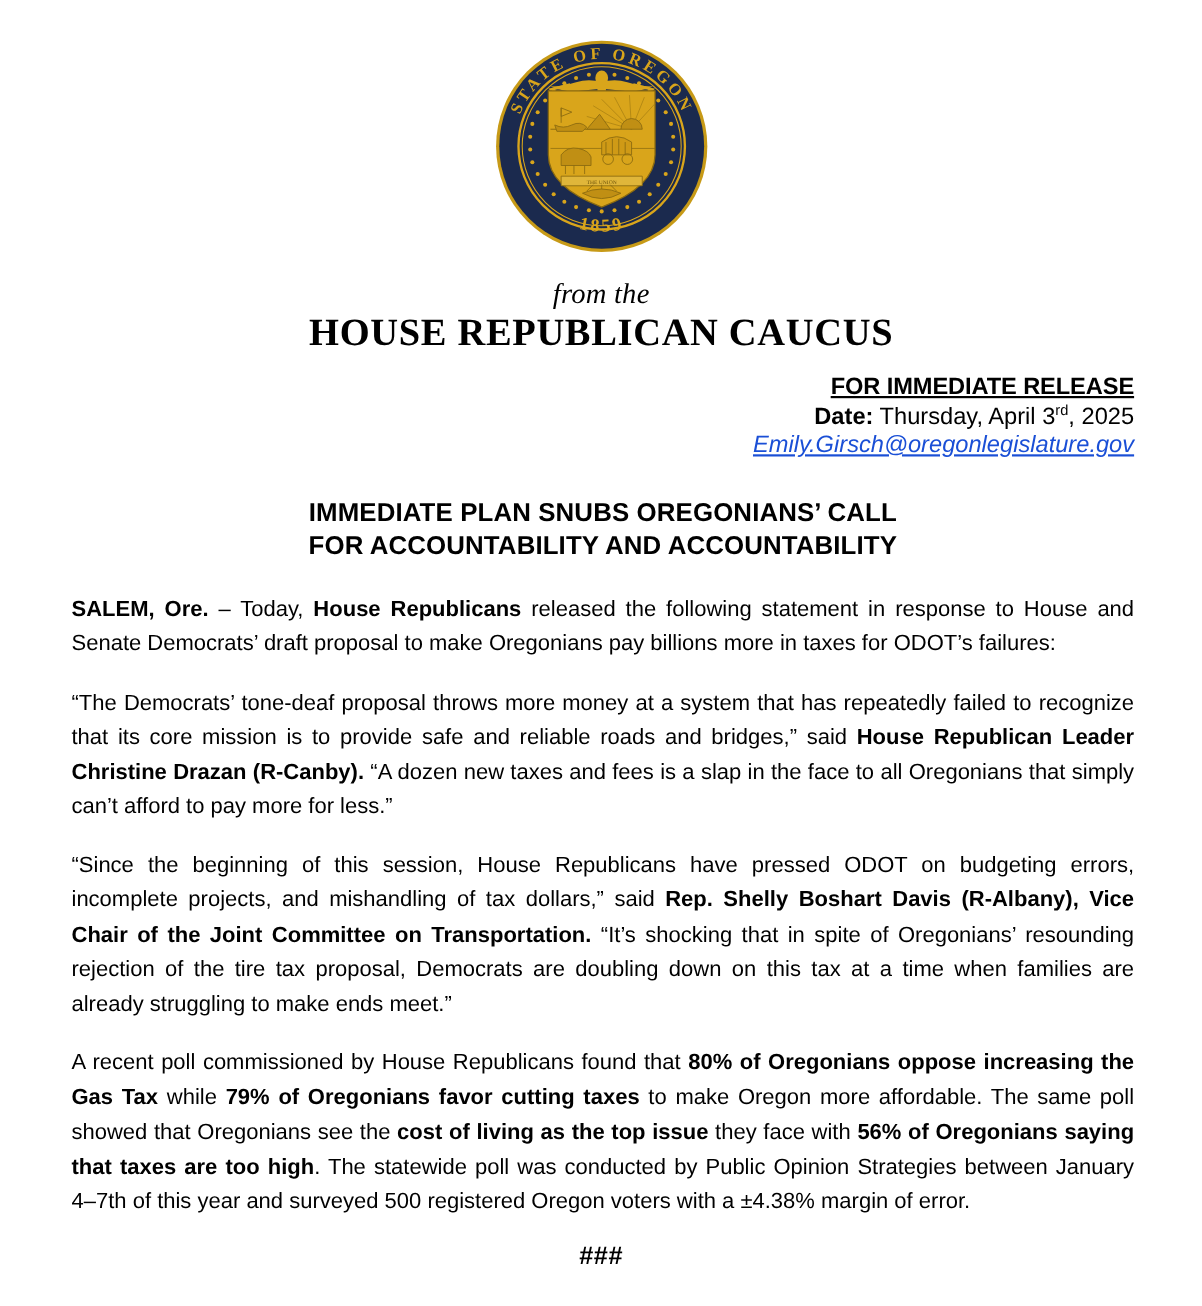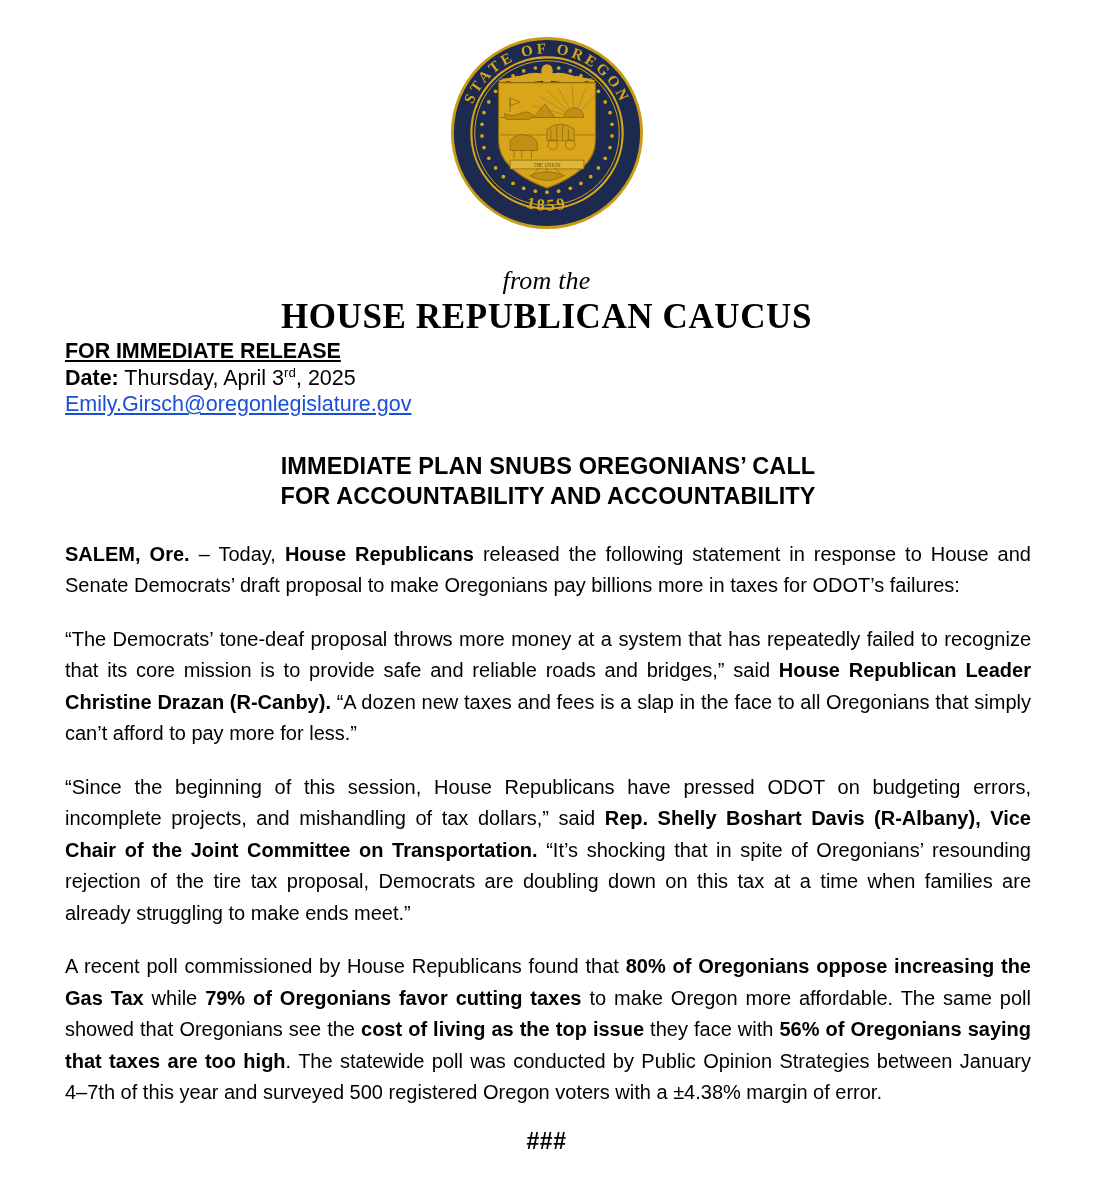--- a/index.html
+++ b/index.html
@@ -43,57 +43,58 @@
     top: 252px;
     width: 1093px;
     text-align: center;
     font-family: "Liberation Serif", serif;
   }
   .from-the {
     font-style: italic;
     font-size: 26px;
     line-height: 30px;
     letter-spacing: 0.2px;
-    margin-top: 14px;
   }
   .caucus-name {
     font-weight: bold;
     font-size: 35px;
     line-height: 40px;
     letter-spacing: 0.6px;
     margin-top: 1px;
   }
 
   
   .content {
     position: absolute;
     left: 65px;
     top: 338px;
     width: 966px;
   }
 
   .release-block {
     font-size: 21.5px;
     line-height: 26.5px;
+    text-align: right;
   }
   .release-line { white-space: nowrap; }
   .immediate {
     font-weight: bold;
     text-decoration: underline;
     letter-spacing: -0.1px;
   }
   .lbl { font-weight: bold; margin-top: 31px; }
   sup.ord {
     font-size: 0.62em;
     vertical-align: super;
     line-height: 0;
   }
   .email-link {
     color: #1a4fd6;
     text-decoration: underline;
+    font-style: italic;
   }
 
   
   .headline {
     margin-top: 33px;
     text-align: center;
     font-weight: bold;
     font-size: 23.5px;
     line-height: 30px;
     letter-spacing: 0.1px;

